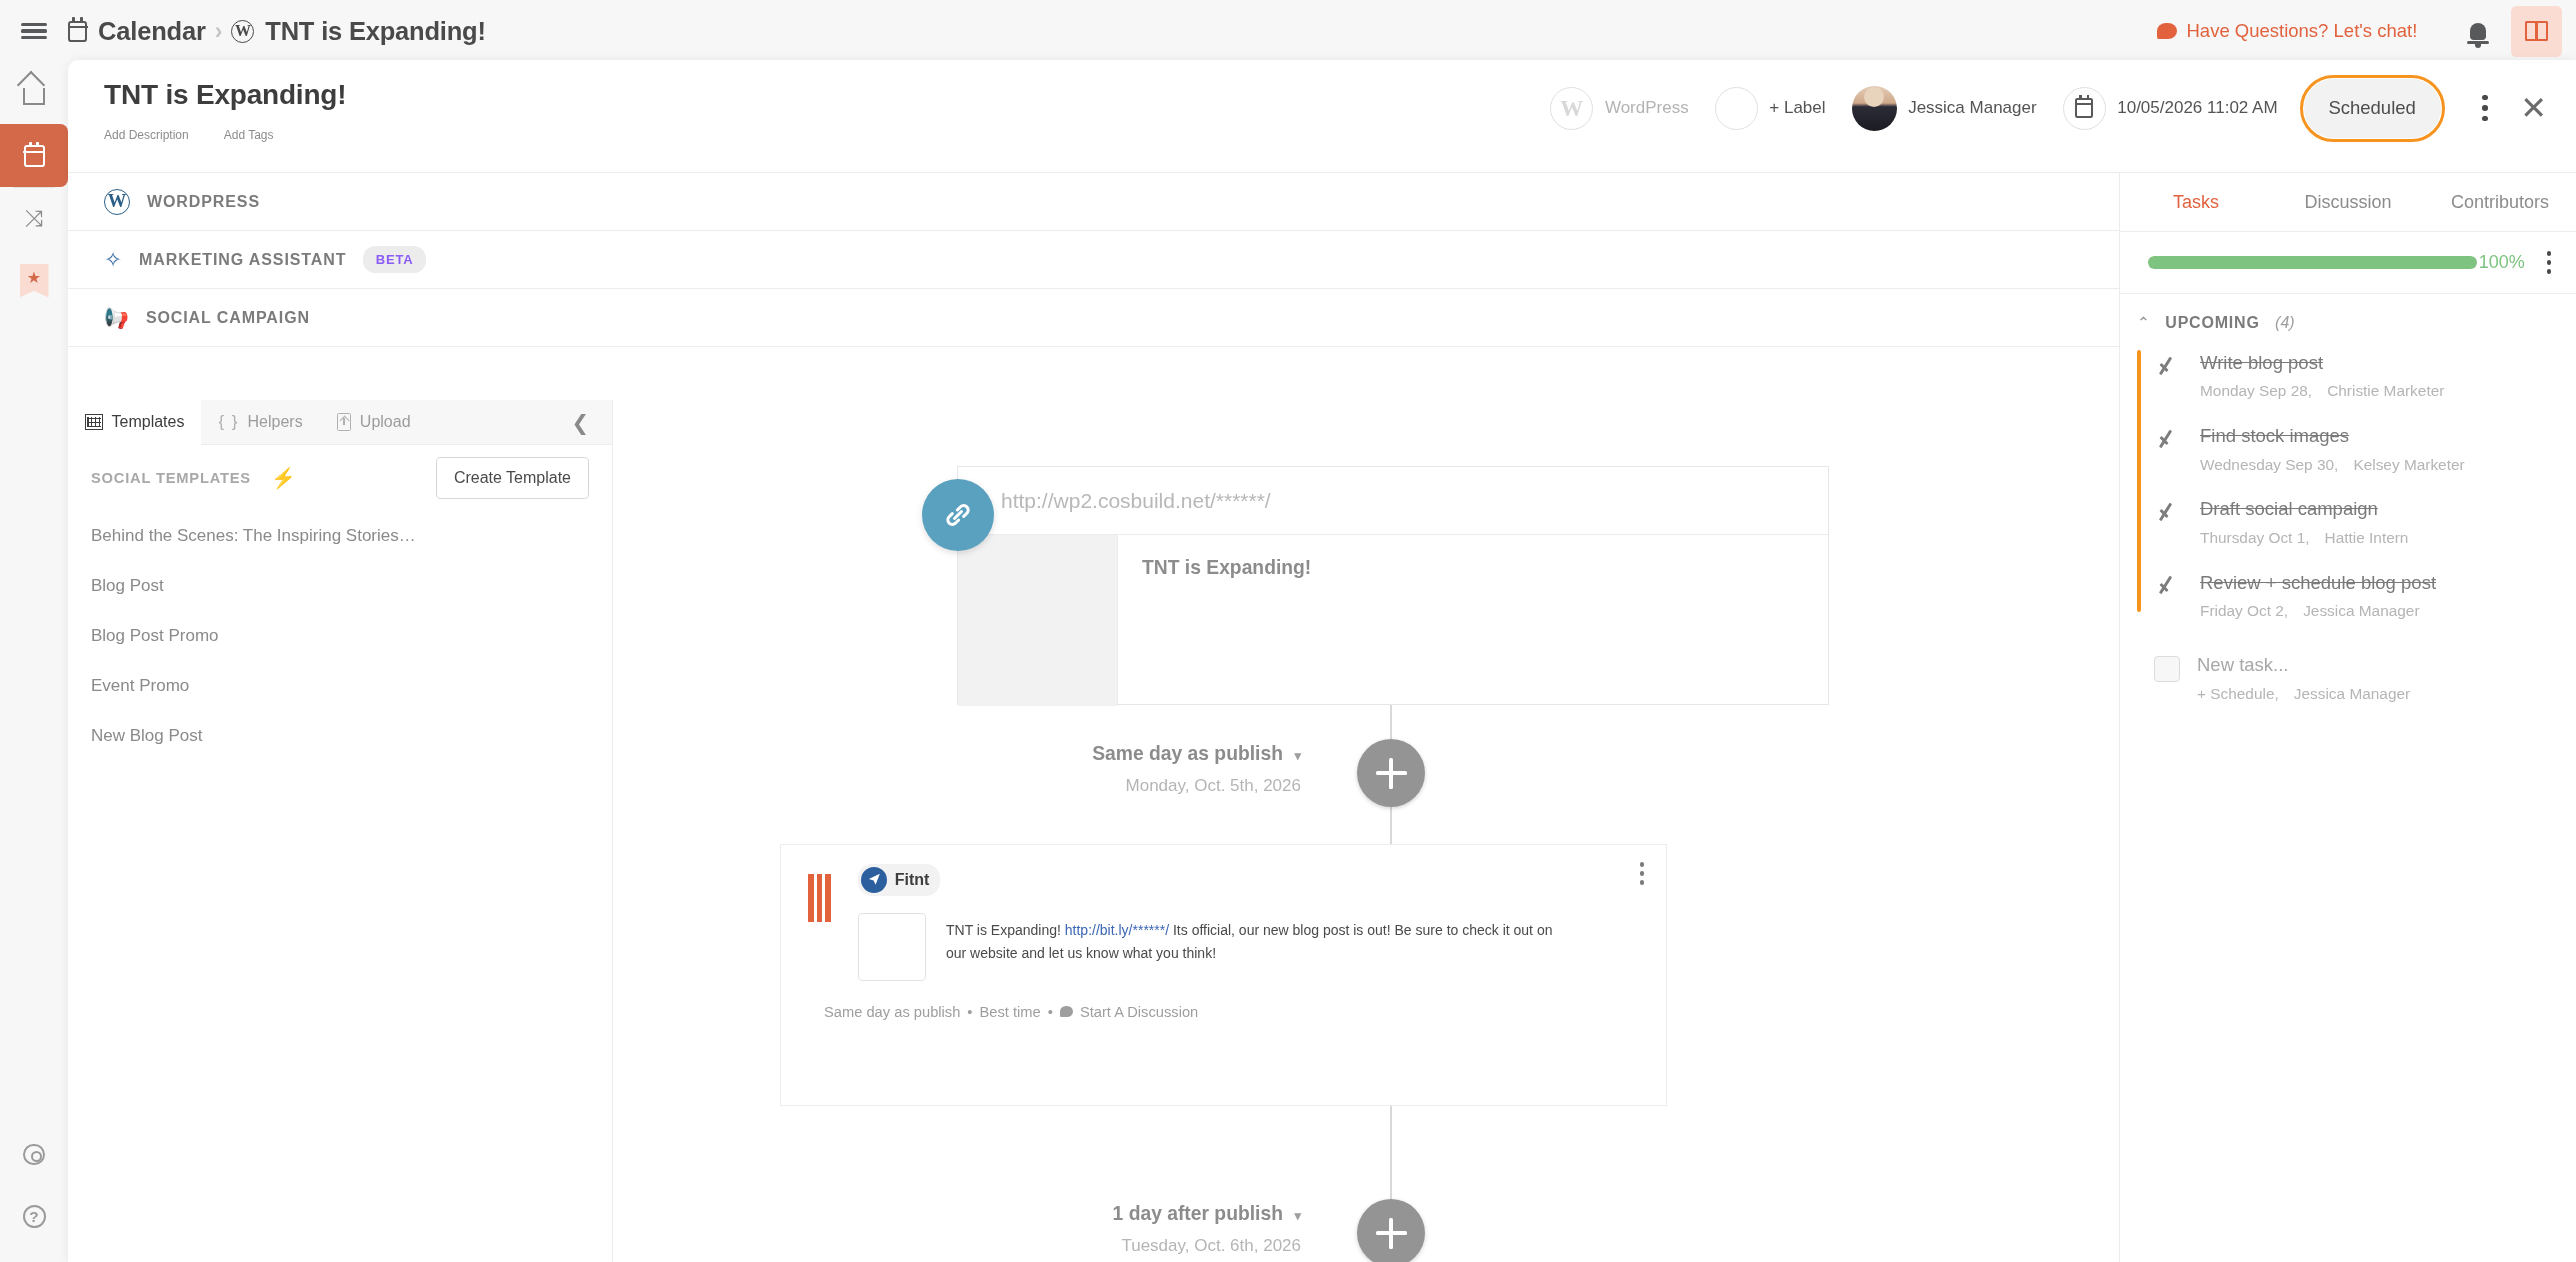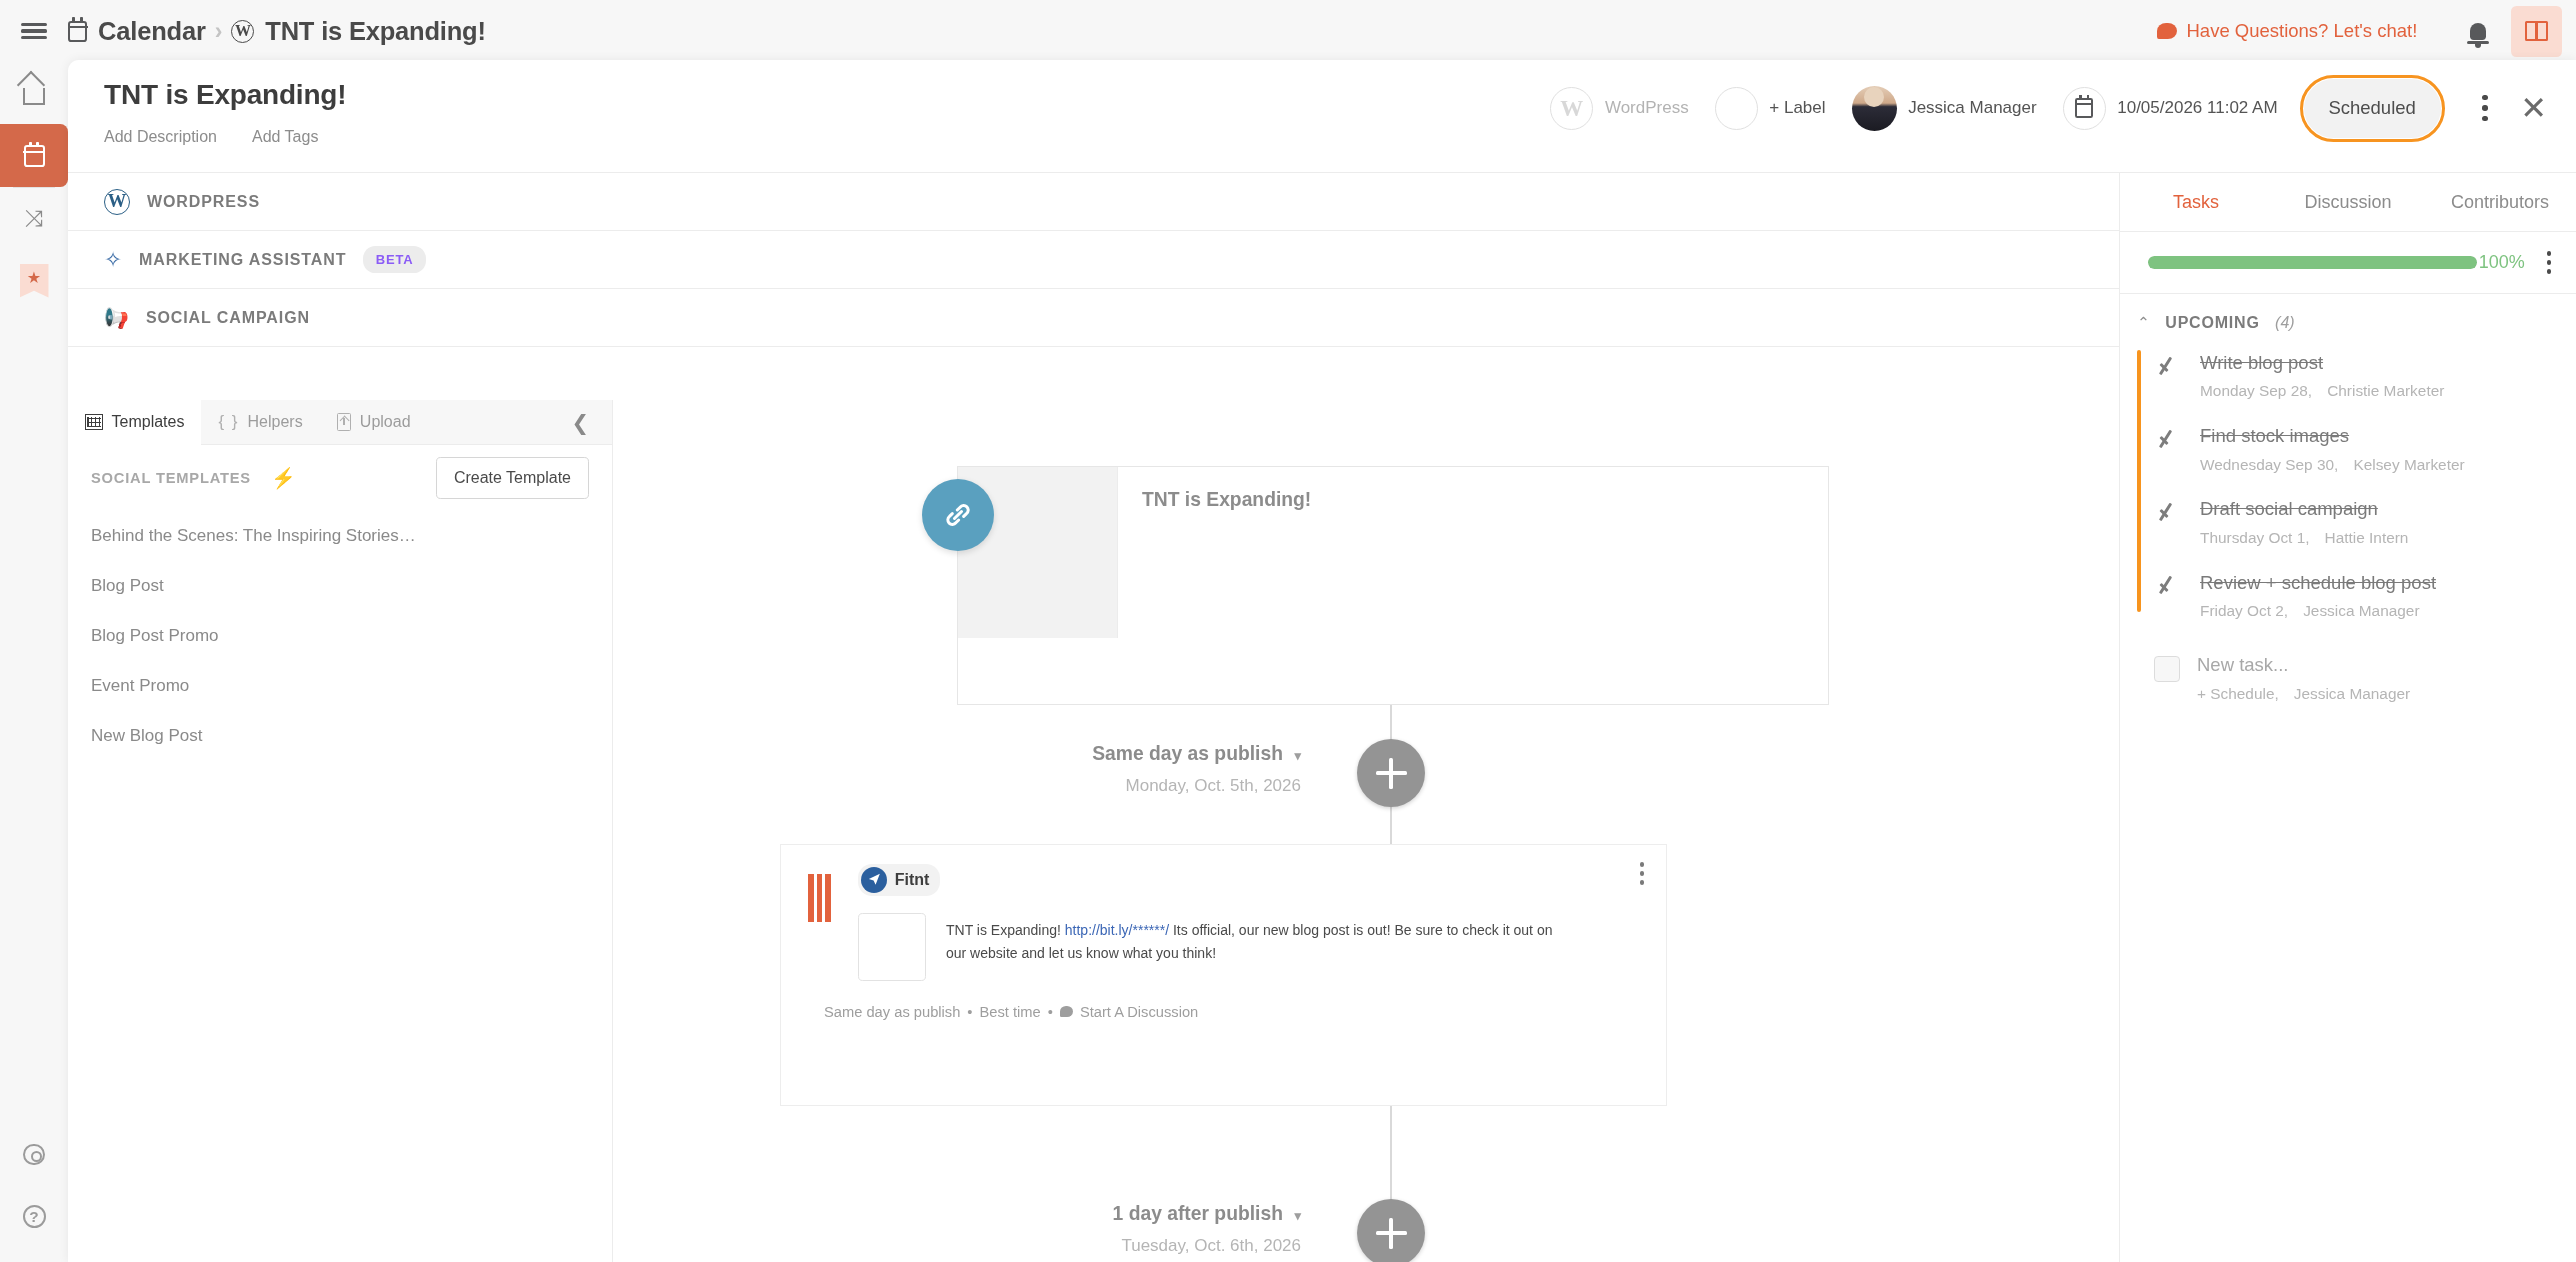--- a/index.html
+++ b/index.html
@@ -68,21 +68,21 @@
     position:absolute; left:68px; top:60px; width:2508px; height:1202px;
     background:#fff; border-top-left-radius:10.8px;
     box-shadow:0 0 10.8px rgba(0,0,0,0.07);
     overflow:hidden;
   }
 
   
   #card-header{ position:relative; height:113px; border-bottom:0.8px solid #ececec;}
   #title{ position:absolute; left:36px; top:18.5px; font-size:28px; font-weight:bold; color:#3d3d3d; letter-spacing:-0.2px;}
   #subactions{ position:absolute; left:36px; top:68px; display:flex; gap:35px;}
-  .subaction{ font-size:16px; color:#8c8c8c; cursor:pointer;}
+  .subaction{ font-size:12px; color:#8c8c8c; cursor:pointer;}
   #header-right{ position:absolute; right:15.4px; top:18.5px; display:flex; align-items:center; gap:0;}
   .hr-chip{ display:flex; align-items:center; gap:11.6px; margin-right:26px;}
   .hr-circle{ width:43px;height:43px;border-radius:50%;border:1.2px solid #e0e0e0;display:flex;align-items:center;justify-content:center;background:#fff;}
   .hr-label{ font-size:17px; color:#b3b3b3;}
   .hr-label.dark{ color:#545454;}
   .wp-faint{font-family:"Liberation Serif",serif;font-weight:bold;font-size:23px;color:#d8d8d8;line-height:1;}
   .avatar{width:45px;height:45px;border-radius:50%;overflow:hidden;background:linear-gradient(180deg,#e4cdb7 0%,#cfa98a 38%,#2c2c38 46%,#1b1b22 100%);position:relative;}
   .avatar:after{content:"";position:absolute;top:1.5px;left:12.3px;width:20px;height:20px;border-radius:50%;background:#e8d3bd;}
   .cal-hr{ width:18px;height:20px;border:2.3px solid #58595b;border-radius:2.3px;position:relative;}
   .cal-hr:before{content:"";position:absolute;top:-4.6px;left:2.3px;width:2.3px;height:4.6px;background:#58595b;}
@@ -369,20 +369,23 @@
       <div class="trunk" style="top:841px;height:162px;"></div>
 
       <div id="url-card">
         <div id="link-badge">
           <svg viewBox="0 0 24 24" fill="none" stroke="#ffffff" stroke-width="2.1" stroke-linecap="round">
             <path d="M9.5 14.5l5-5"></path>
             <path d="M8 11l-2 2a3.2 3.2 0 104.5 4.5l2-2"></path>
             <path d="M16 13l2-2a3.2 3.2 0 10-4.5-4.5l-2 2"></path>
           </svg>
         </div>
+        <div id="url-row">
+          <span id="url-text">http://wp2.cosbuild.net/******/</span>
+        </div>
         <div id="url-body">
           <div id="url-thumb"></div>
           <div id="url-body-text">TNT is Expanding!</div>
         </div>
       </div>
 
       <div class="sched-row" style="top:343px;">
         <div class="sched-label">
           <div class="sched-when">
             <span>Same day as publish</span>

